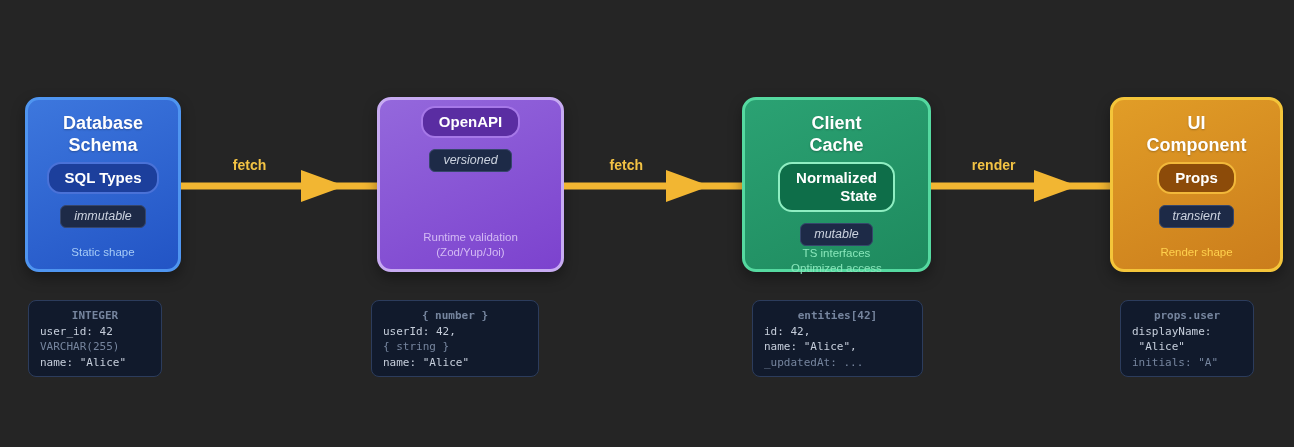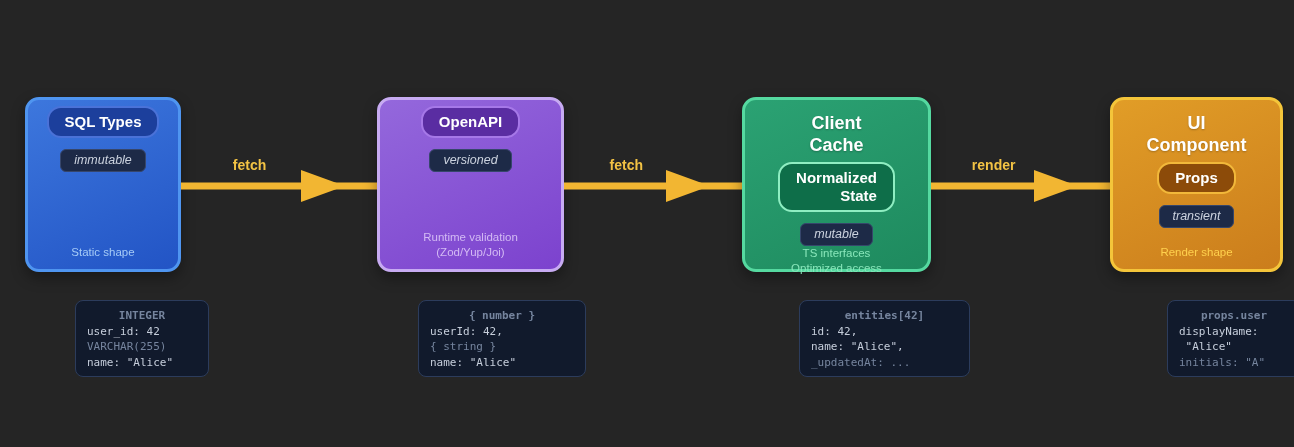--- a/index.html
+++ b/index.html
@@ -44,32 +44,33 @@
     position:absolute; top:7px; left:0; width:70%; text-align:center;
     color:var(--arrow_label); font-size:14px; font-weight:bold;
   }
   
   .code-block {
     position:absolute; top:300px; height:77px; box-sizing:border-box;
     background:var(--code_bg); border:1px solid var(--code_border);
     border-radius:8px; padding:7px 11px;
     font-family:"DejaVu Sans Mono", monospace; font-size:11px; line-height:15.5px;
     color:var(--code_value);
-    margin-left:47px;
   }
   .code-line { white-space:pre; }
   .code-line.muted { color:var(--code_muted); }
   .code-line:first-child { text-align:center; font-weight:bold; }
 </style>
 </head>
 <body>
 
 <div class="canvas">
 
   <div class="stage" style="left: 25px; width: 156px; --border: #4f95f0; --bg-top: #3d77dd; --bg-bottom: #2254c5; --badge-bg: #1c3f9c; --badge-border: #4a72d8; --footer: #a6cbf7;">
+    <div class="stage-title">Database
+Schema</div>
     <div class="stage-badge">SQL Types</div>
     <div class="stage-tag">immutable</div>
     <div class="stage-footer">Static shape</div>
   </div>
 
   <div class="arrow" style="left:181px; width:196px;">
     <svg width="196" height="72" viewBox="0 0 196 72">
       <line x1="0" y1="36" x2="196" y2="36"></line>
       <polygon points="120,20 120,52 164,36"></polygon>
     </svg>

